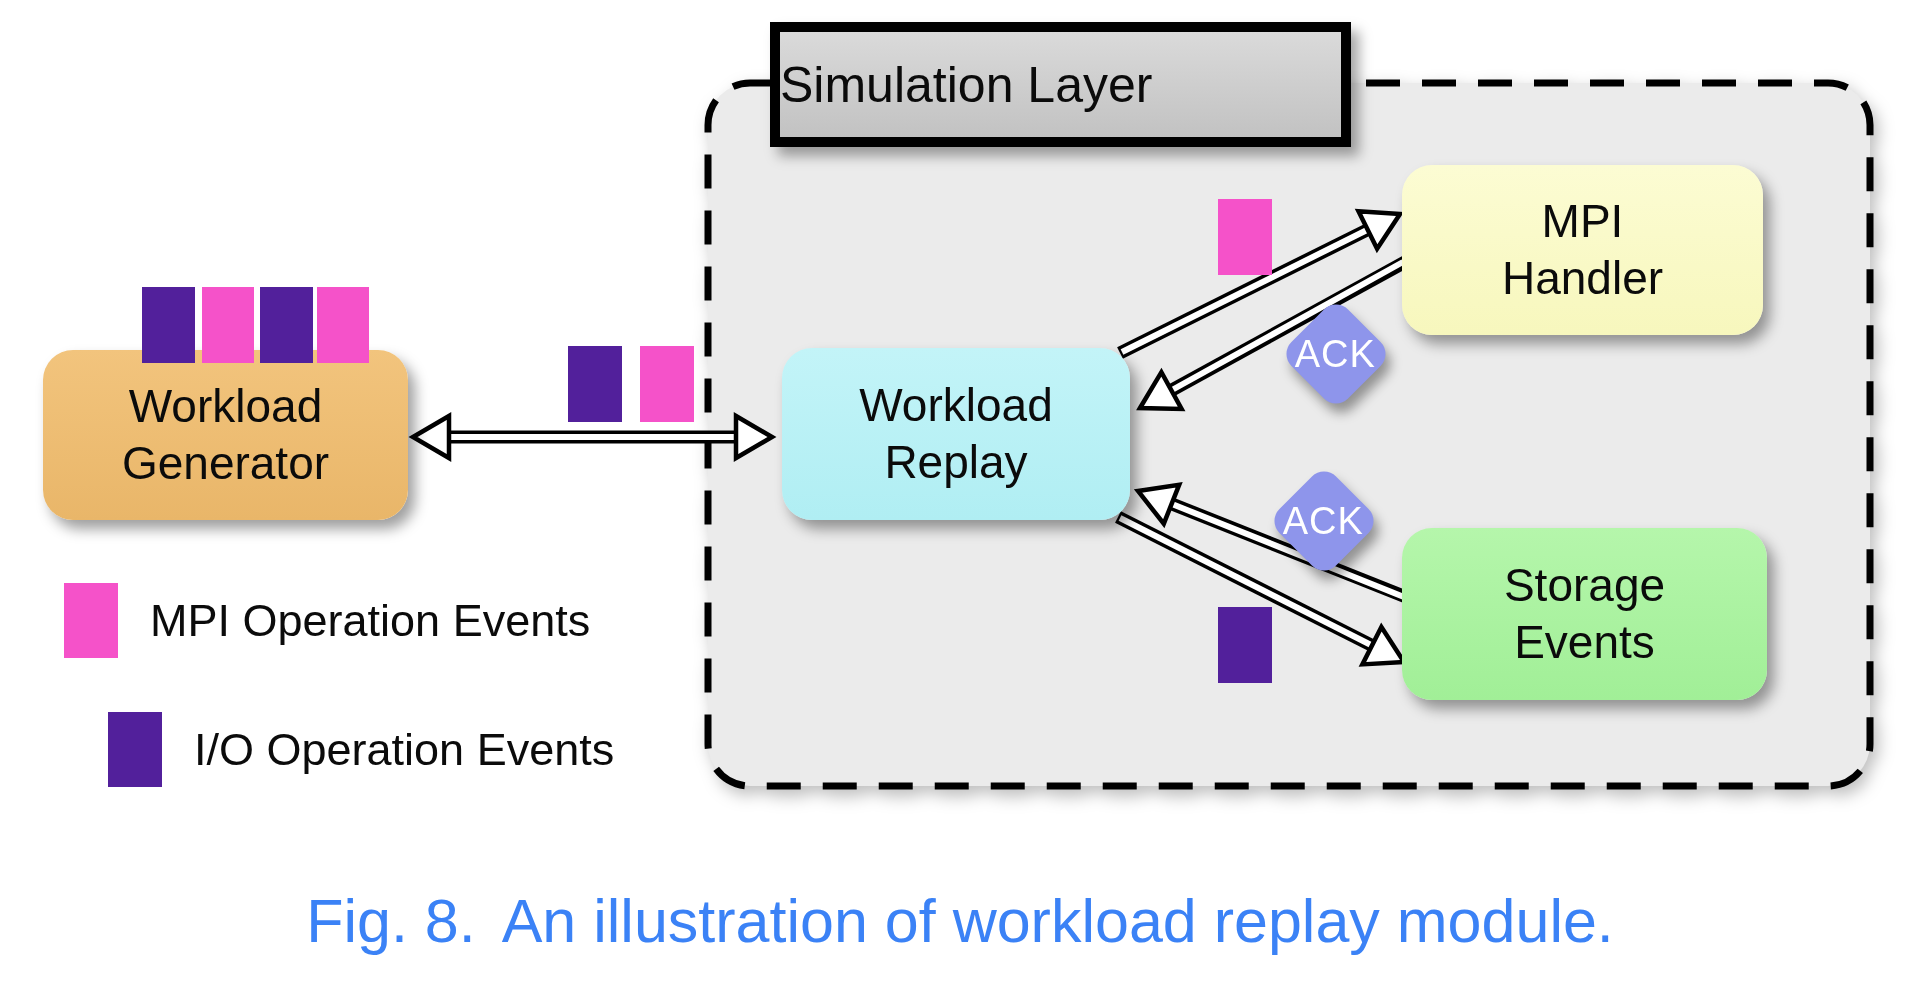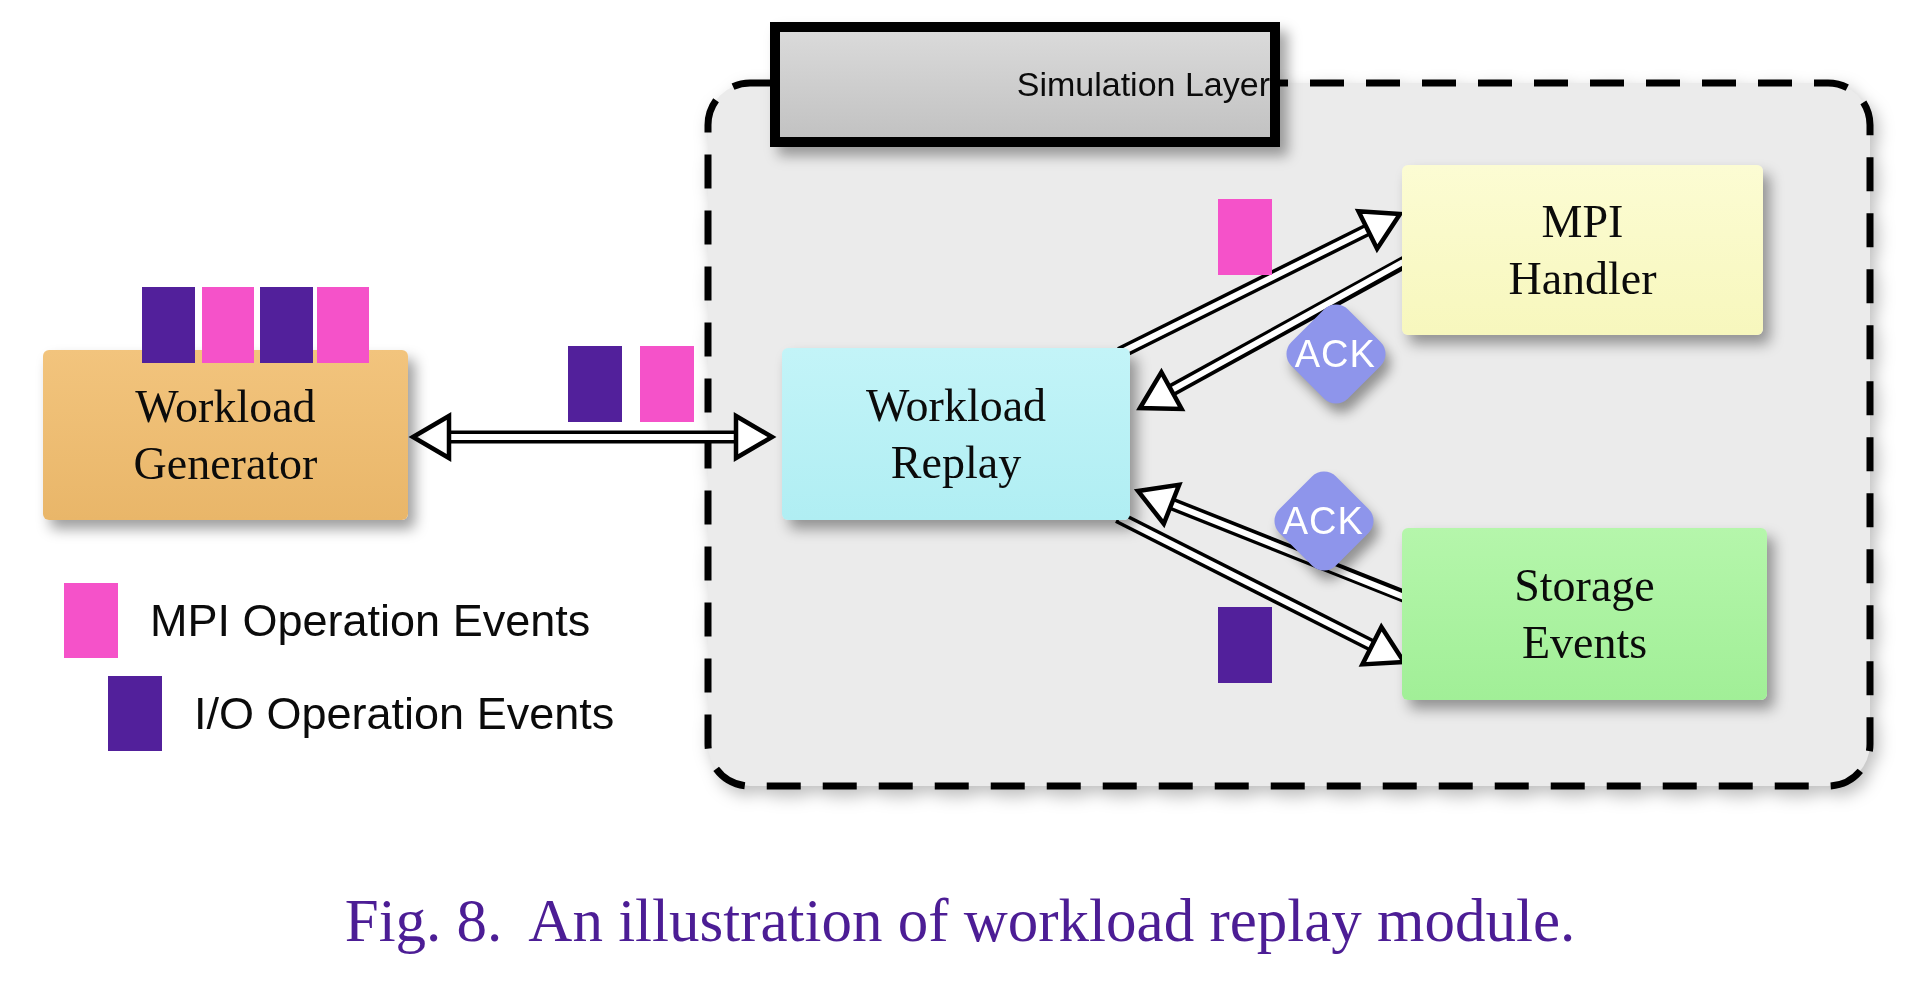--- a/index.html
+++ b/index.html
@@ -6,35 +6,34 @@
   body{
     width:1920px;height:981px;position:relative;background:#ffffff;
     font-family:"Liberation Sans",sans-serif;overflow:hidden;color:#0b0b0b;
   }
   #stage{position:absolute;inset:0;}
   #wires{position:absolute;left:0;top:0;}
 
   
   .node{
     position:absolute;display:flex;align-items:center;justify-content:center;
-    text-align:center;border-radius:6px;font-size:46px;line-height:1.24;
+    text-align:center;border-radius:30px;font-size:46px;line-height:1.24;
     box-shadow:7px 9px 14px rgba(0,0,0,.38);
-    font-family:Liberation Serif, serif;
   }
   .node-label{white-space:pre-line;}
   #generator{left:43px;top:350px;width:365px;height:170px;background:linear-gradient(180deg,#f2c47d,#e9b669);}
   #replay{left:782px;top:348px;width:348px;height:172px;background:linear-gradient(180deg,#c3f4f8,#b0eef3);}
   #mpi{left:1402px;top:165px;width:361px;height:170px;background:linear-gradient(180deg,#fcfcd3,#f7f7bd);}
   #storage{left:1402px;top:528px;width:365px;height:172px;background:linear-gradient(180deg,#b5f6ab,#a1ef97);}
 
   
   #sim-title{
-    position:absolute;left:770px;top:22px;width:510px;height:125px;box-sizing:border-box;
+    position:absolute;left:770px;top:22px;width:581px;height:125px;box-sizing:border-box;
     border:10px solid #000;background:linear-gradient(180deg,#dadada,#c2c2c2);
-    display:flex;align-items:center;justify-content:flex-end;font-size:34px;
+    display:flex;align-items:center;justify-content:flex-start;font-size:50px;
     box-shadow:8px 9px 12px rgba(0,0,0,.35);
   }
 
   
   .bar{position:absolute;width:54px;height:76px;}
   #gbar1{left:142px;top:287px;width:53px;}
   #gbar2{left:202px;top:287px;width:52px;}
   #gbar3{left:260px;top:287px;width:53px;}
   #gbar4{left:317px;top:287px;width:52px;}
   #tbar-io{left:568px;top:346px;}
@@ -48,28 +47,28 @@
     transform:rotate(45deg);display:flex;align-items:center;justify-content:center;
     box-shadow:10px 3px 12px rgba(0,0,0,.38);
   }
   .ack span{transform:rotate(-45deg);color:#fff;font-size:38px;font-weight:500;letter-spacing:1px;}
   #ack1{left:1296px;top:314px;}
   #ack2{left:1284px;top:481px;}
 
   
   .legend-item{position:absolute;left:45px;display:flex;align-items:center;margin-left:19px;}
   #legend-mpi{top:583px;}
-  #legend-io{top:676px;padding-left:44px;}
+  #legend-io{top:712px;padding-left:44px;}
   .swatch{width:54px;height:75px;flex:0 0 auto;}
   .legend-label{margin-left:32px;font-size:45px;white-space:nowrap;}
 
   
   #caption{
     position:absolute;left:0;top:886px;width:1920px;text-align:center;
-    font-family:Liberation Serif, serif;font-size:61px;color:#4c1d95;
+    font-family:Liberation Sans, sans-serif;font-size:61px;color:#3b82f6;
   }
   #caption .cap-label{margin-right:26px;}
 </style>
 </head>
 <body>
 
 <div id="stage">
 
   <svg id="wires" width="1920" height="981" viewBox="0 0 1920 981">
 

